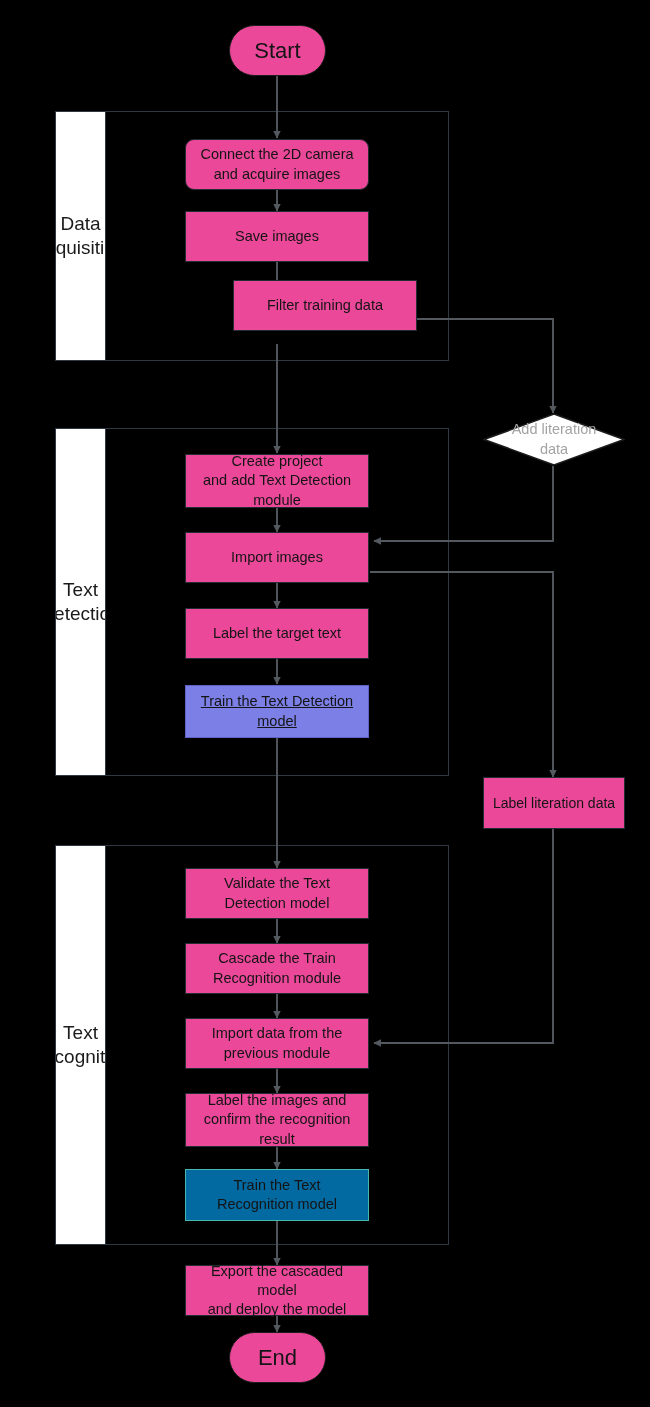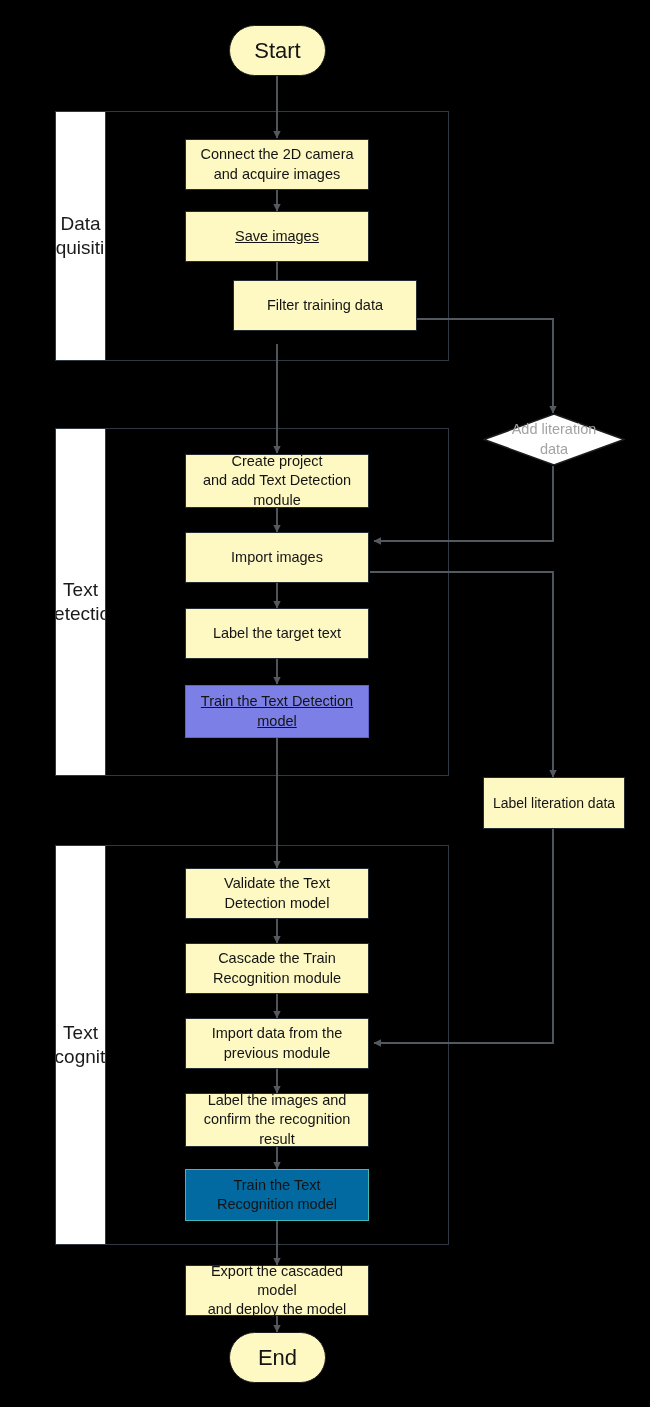--- a/index.html
+++ b/index.html
@@ -51,21 +51,21 @@
   }
 
   
   .node {
     position: absolute;
     box-sizing: border-box;
     display: flex;
     align-items: center;
     justify-content: center;
     text-align: center;
-    background: #fef9c3;
+    background: #ec4899;
     border: 1.6px solid #232b33;
     color: #141414;
     font-size: 14.5px;
     line-height: 1.32;
     padding: 2px 4px;
     z-index: 4;
   }
   .node.terminator {
     border-radius: 26px;
     font-size: 22px;
@@ -179,26 +179,26 @@
   </div>
 
   <div class="node terminator" style="left:229px; top:25px; width:97px; height:51px;">
     <span class="nodetext">Start</span>
   </div>
 
   <div class="node terminator" style="left:229px; top:1332px; width:97px; height:51px;">
     <span class="nodetext">End</span>
   </div>
 
-  <div class="node" style="left:185px; top:139px; width:184px; height:51px;">
+  <div class="node" style="left:185px; top:139px; width:184px; height:51px;border-radius:9px;">
     <span class="nodetext">Connect the 2D camera
 and acquire images</span>
   </div>
 
-  <div class="node" style="left:185px; top:211px; width:184px; height:51px;text-decoration:underline;">
+  <div class="node" style="left:185px; top:211px; width:184px; height:51px;">
     <span class="nodetext">Save images</span>
   </div>
 
   <div class="node" style="left:185px; top:280px; width:184px; height:51px;margin-left:48px;">
     <span class="nodetext">Filter training data</span>
   </div>
 
   <div class="node" style="left:185px; top:454px; width:184px; height:54px;">
     <span class="nodetext">Create project
 and add Text Detection

